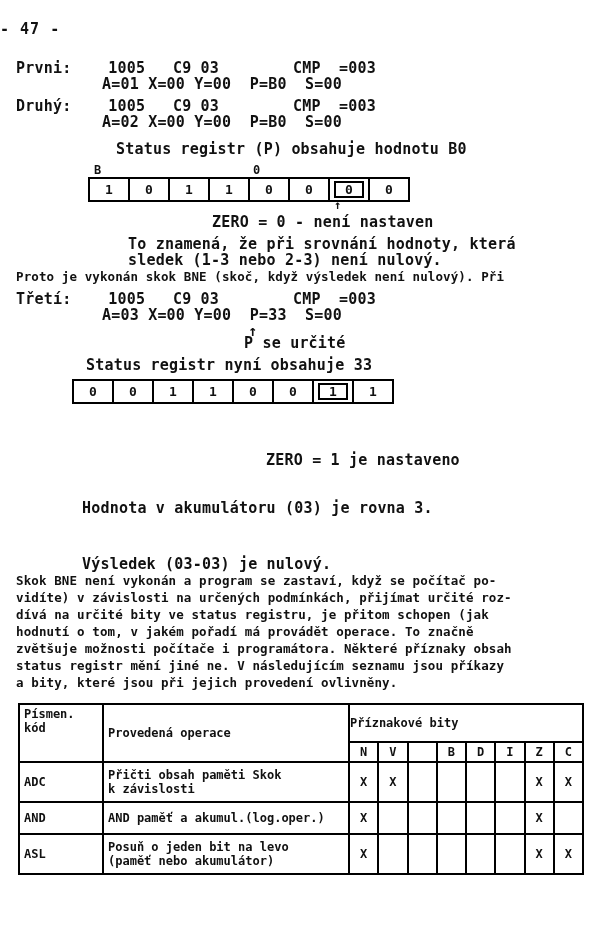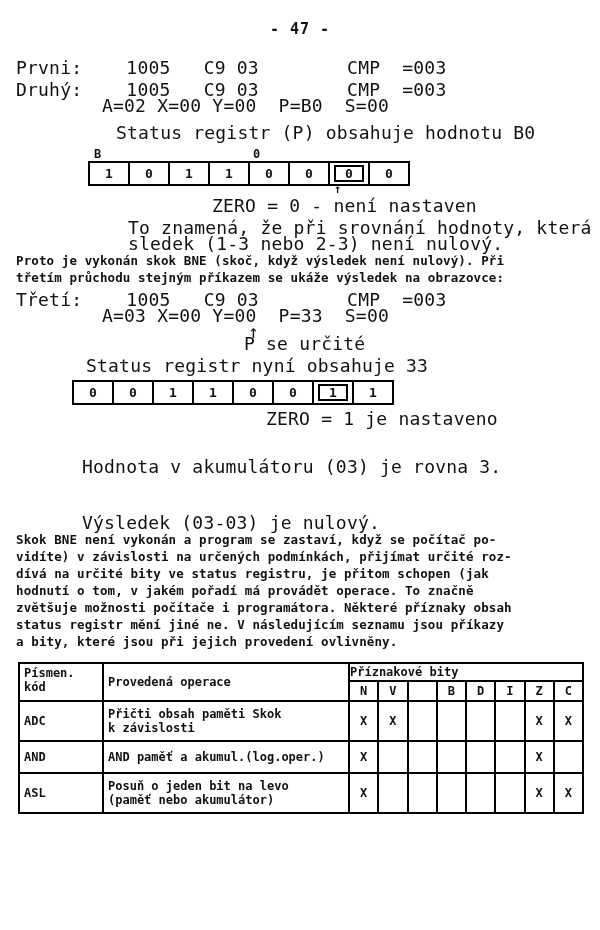--- a/index.html
+++ b/index.html
@@ -16,33 +16,32 @@
     overflow: hidden;
   }
   .page {
     position: relative;
     width: 600px;
     height: 930px;
     padding: 0;
     box-sizing: border-box;
   }
   .pagenum {
-    text-align: center;
     font-weight: bold;
     font-size: 15px;
     letter-spacing: 1px;
     margin-top: 20px;
     margin-bottom: 22px;
   }
   .body {
     padding: 0 18px 0 16px;
   }
   .line {
-    font-weight: normal;
-    font-size: 18px;
+    font-weight: bold;
+    font-size: 15px;
     line-height: 16px;
     white-space: pre;
     letter-spacing: 0.2px;
   }
   .para {
     font-weight: bold;
     font-size: 12.5px;
     line-height: 17px;
     letter-spacing: 0.1px;
     margin: 0;
@@ -117,41 +116,42 @@
     border: 2px solid #000;
     padding: 2px 4px;
     vertical-align: middle;
     font-weight: bold;
     font-size: 12px;
     text-align: left;
   }
   .flagshead {
     text-align: left;
     border-bottom: 2px solid #000;
-    padding: 1px 0 !important;
+    padding: 11px 0 !important;
   }
   .flagcell {
     width: 22px;
     text-align: center !important;
     padding: 2px 0 !important;
   }
   .col-code { width: 74px; }
   .col-op { width: 236px; }
   .tdtall { height: 34px; }
 </style>
 </head>
 <body>
 
 <div class="page">
 
   <div class="pagenum">- 47 -</div>
 
   <div class="body">
 
     <div class="line">Prvni:    1005   C9 03        CMP  =003</div>
+    <div class="line indent1">A=01 X=00 Y=00  P=B0  S=00</div>
     <div class="gap-s"></div>
     <div class="line">Druhý:    1005   C9 03        CMP  =003</div>
     <div class="line indent1">A=02 X=00 Y=00  P=B0  S=00</div>
 
     <div class="gap-m"></div>
 
     <div class="line indent3">Status registr (P) obsahuje hodnotu B0</div>
 
     <div class="gap-s"></div>
 
@@ -176,21 +176,20 @@
     </div>
 
     <div class="line indentc">ZERO = 0 - není nastaven</div>
 
     <div class="gap-s"></div>
 
     <div class="line indent2">To znamená, že při srovnání hodnoty, která</div>
     <div class="line indent2">sledek (1-3 nebo 2-3) není nulový.</div>
 
     <div class="para">Proto je vykonán skok BNE (skoč, když výsledek není nulový). Při</div>
-    <div class="para">třetím průchodu stejným příkazem se ukáže výsledek na obrazovce:</div>
 
     <div class="gap-s"></div>
 
     <div class="line">Třetí:    1005   C9 03        CMP  =003</div>
     <div class="line indent1">A=03 X=00 Y=00  P=33  S=00</div>
     <div class="line" style="padding-left:232px;">↑</div>
     <div class="line" style="padding-left:228px;margin-top:-4px;">P se určité</div>
 
     <div class="gap-s"></div>
 
@@ -204,21 +203,21 @@
       <div class="cell">1</div>
       <div class="cell">1</div>
       <div class="cell">0</div>
       <div class="cell">0</div>
       <div class="cell boxed">1</div>
       <div class="cell">1</div>
     </div>
 
     <div class="gap-s"></div>
 
-    <div class="line" style="padding-left:250px;">ZERO = 1 je nastaveno</div>
+    <div class="line" style="padding-left:250px;margin-top:42px;">ZERO = 1 je nastaveno</div>
 
     <div class="gap-s"></div>
 
     <div class="line" style="padding-left:66px;margin-top:26px;">Hodnota v akumulátoru (03) je rovna 3.</div>
     <div class="line" style="padding-left:66px;margin-top:40px;">Výsledek (03-03) je nulový.</div>
 
     <div class="para">Skok BNE není vykonán a program se zastaví, když se počítač po-</div>
     <div class="para">vidíte) v závislosti na určených podmínkách, přijímat určité roz-</div>
     <div class="para">dívá na určité bity ve status registru, je přitom schopen (jak</div>
     <div class="para">hodnutí o tom, v jakém pořadí má provádět operace. To značně</div>

